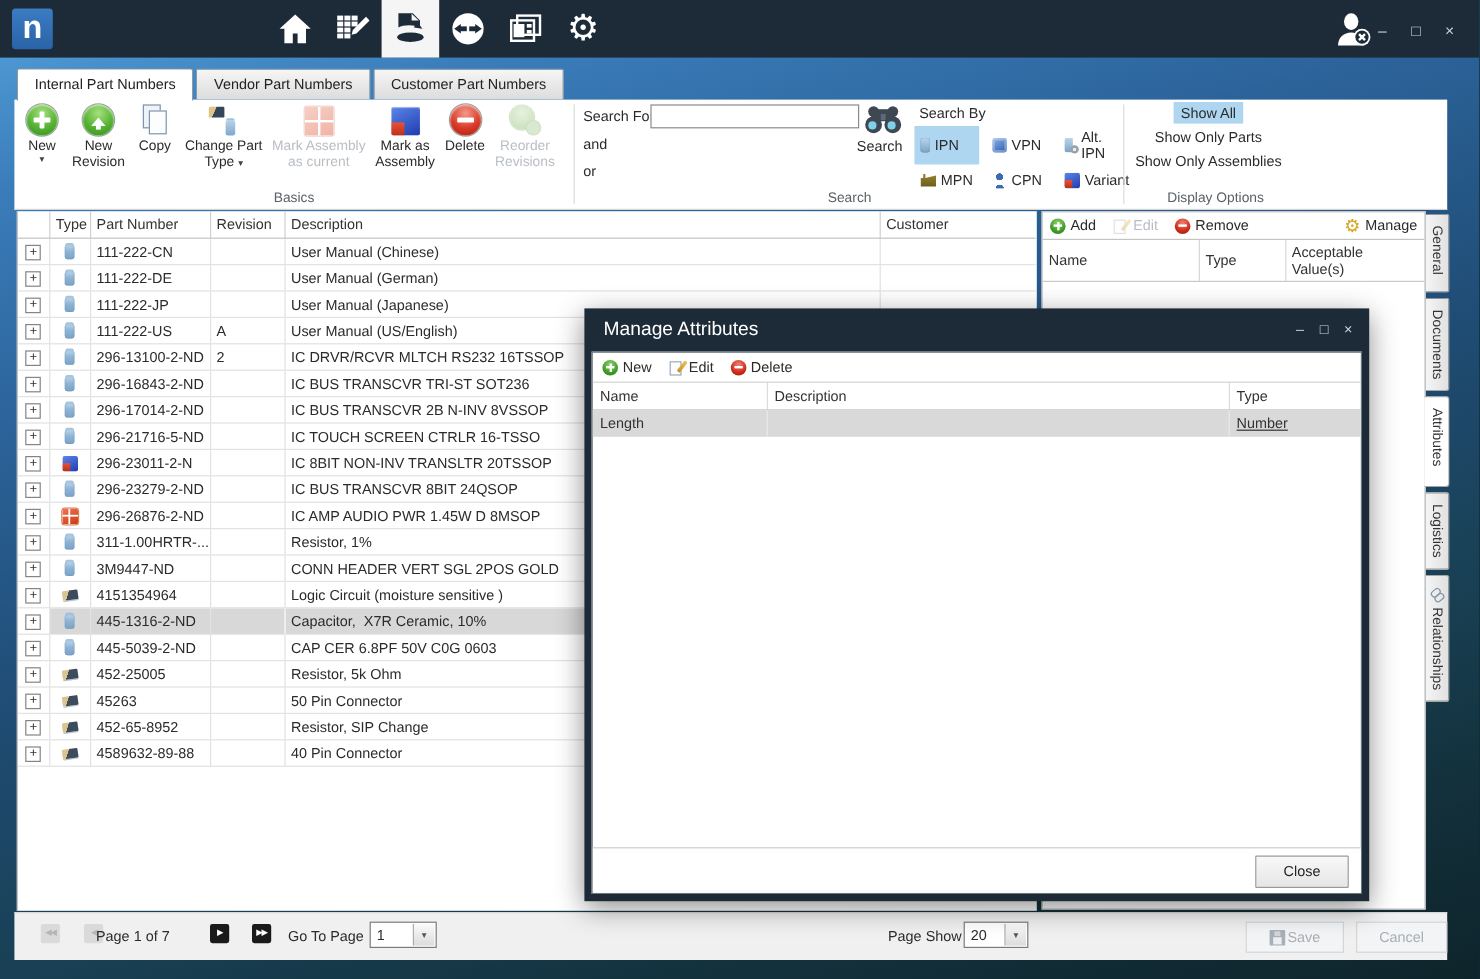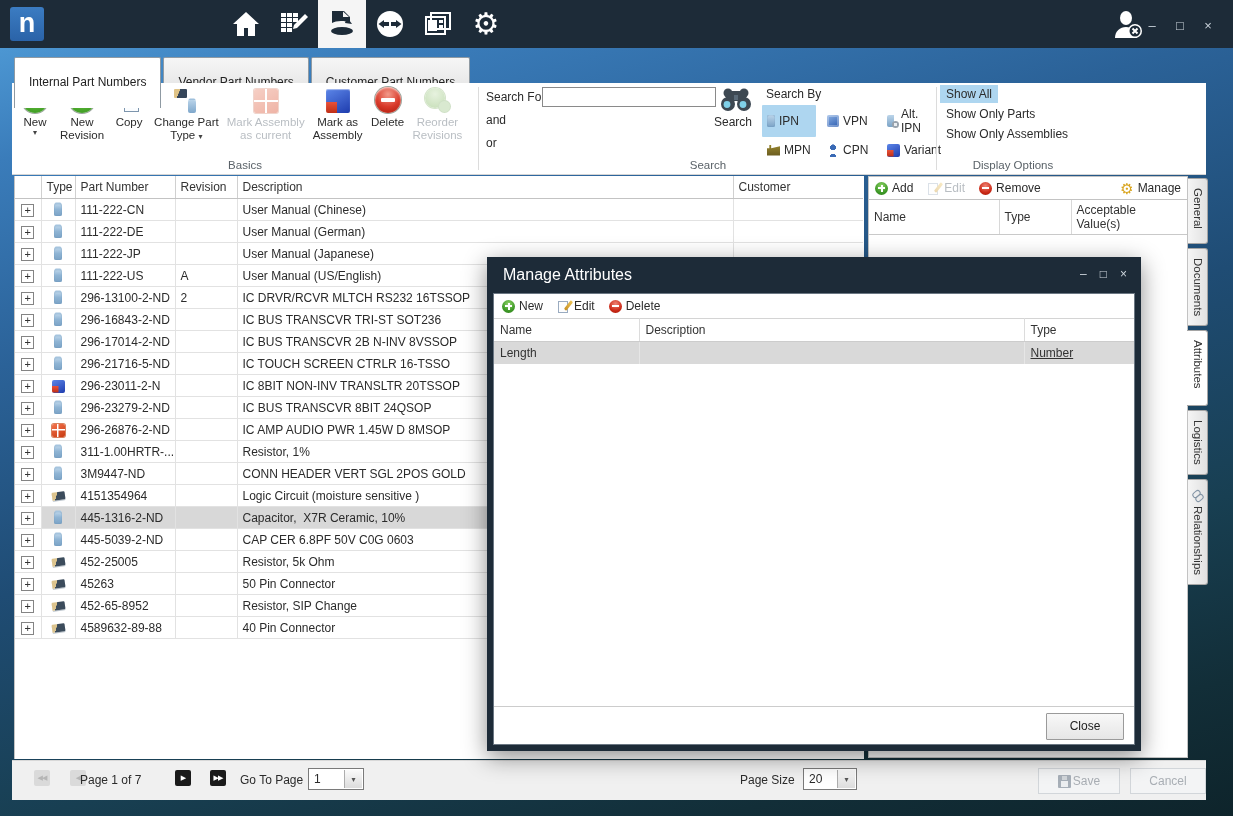--- a/index.html
+++ b/index.html
@@ -16,21 +16,21 @@
   .navicons{position:absolute;left:222px;top:0;height:48px;display:flex;}
   .navbtn{width:48px;height:48px;display:flex;align-items:center;justify-content:center;}
   .navbtn svg{display:block;}
   .navbtn.active{background:#f5f5f5;}
   .navglyph{color:#fff;font-size:30px;line-height:1;}
   .user-area{position:absolute;right:88px;top:10px;}
   .winctl{position:absolute;top:18px;color:#c9d2da;font-size:13px;display:flex;gap:14px;right:18px;}
   .winctl span{cursor:default;width:14px;text-align:center;}
   
   .tabstrip{position:absolute;left:14px;top:57px;height:26px;display:flex;}
-  .tab{height:25px;line-height:25px;padding:12px 14px;font-size:12px;color:#222;
+  .tab{height:25px;line-height:25px;padding:0 14px;font-size:12px;color:#222;
        background:linear-gradient(180deg,#f6f6f6,#dcdcdc);border:1px solid #8f9aa3;border-bottom:none;
        border-radius:2px 2px 0 0;margin-right:2px;white-space:nowrap;}
   .tab[data-active="true"]{background:#fff;height:26px;z-index:2;}
   
   .ribbon{position:absolute;left:12px;top:83px;width:1194px;height:91px;background:#fff;border-bottom:1px solid #d5d5d5;}
   .rgroup{position:absolute;top:0;height:90px;}
   .rgroup .glabel{position:absolute;bottom:2px;left:0;right:0;text-align:center;font-size:11.5px;color:#5a6268;}
   .gsep{position:absolute;top:4px;bottom:4px;width:1px;background:#dcdcdc;}
   .rbtns{display:flex;align-items:flex-start;padding:4px 4px 0 6px;gap:8px;}
   .rbtn{display:flex;flex-direction:column;align-items:center;font-size:11.5px;color:#2b2b2b;text-align:center;min-width:34px;}
@@ -72,21 +72,21 @@
   .binocs{position:absolute;left:240px;top:2px;width:32px;height:26px;}
   .srchcap{position:absolute;left:234px;top:32px;font-size:12px;color:#2b2b2b;}
   .sbopts{position:absolute;left:282px;top:0;}
   .sbtitle{font-size:12px;color:#2b2b2b;margin:4px 0 4px 4px;}
   .sbrow{display:flex;gap:6px;margin-bottom:4px;}
   .sb-opt{display:flex;align-items:center;gap:4px;font-size:12px;color:#2b2b2b;padding:2px 5px;border-radius:1px;min-width:44px;}
   .sb-opt[data-selected="true"]{background:#aed6f0;}
   
   .dopt{font-size:12px;color:#2b2b2b;padding:2px 6px;margin-bottom:2px;display:inline-block;}
   .dopt[data-selected="true"]{background:#aed6f0;}
-  .dopts{position:absolute;left:2px;top:2px;display:flex;flex-direction:column;align-items:flex-start;}
+  .dopts{position:absolute;left:2px;top:2px;display:flex;flex-direction:column;align-items:center;}
   
   .ico{display:inline-block;flex:none;}
   .ico[data-icon="part"]{width:8px;height:12px;border-radius:2px;background:linear-gradient(180deg,#bcd5ea 0%,#8fb4d4 45%,#7ba3c6 100%);
       box-shadow:inset 0 0 1px #5580a8,0 -2px 0 -0.5px #a5c4de;}
   .ico[data-icon="chip"]{width:13px;height:8px;border-radius:1px;background:linear-gradient(115deg,#dcc48e 36%,#3c4c5c 37%);
       transform:rotate(-8deg);box-shadow:0 1px 0 #b9c2ca;}
   .ico[data-icon="variant"]{width:13px;height:13px;border-radius:2px;
       background:linear-gradient(#e8513a,#bf2f16) no-repeat 0 100%/50% 50%,linear-gradient(150deg,#5c86e8,#1e3cae);}
   .ico[data-icon="assembly"]{width:13px;height:13px;border-radius:2px;
       background:linear-gradient(#fff,#fff) 50% 0/1.5px 100% no-repeat,
@@ -646,21 +646,21 @@
     <span class="pg-btn" style="left:22px;" data-disabled="true">◀◀</span>
     <span class="pg-btn" style="left:58px;" data-disabled="true">◀</span>
     <span class="pg-text" style="left:68px;">Page 1 of 7</span>
     <span class="pg-btn" style="left:163px;">▶</span>
     <span class="pg-btn" style="left:198px;">▶▶</span>
     <span class="pg-text" style="left:228px;">Go To Page</span>
     <div class="sel" style="left:296px;top:7px;width:56px;">
       <span class="val">1</span>
       <span class="dd">▾</span>
     </div>
-    <span class="pg-text" style="left:728px;">Page Size</span>
+    <span class="pg-text" style="left:728px;">Page Show</span>
     <div class="sel" style="left:791px;top:7px;width:54px;">
       <span class="val">20</span>
       <span class="dd">▾</span>
     </div>
     <div class="actbtn" style="left:1026px;width:82px;">
       <span class="icn-floppy"></span>
       <span>Save</span>
     </div>
     <div class="actbtn" style="left:1118px;width:76px;">
       <span>Cancel</span>

